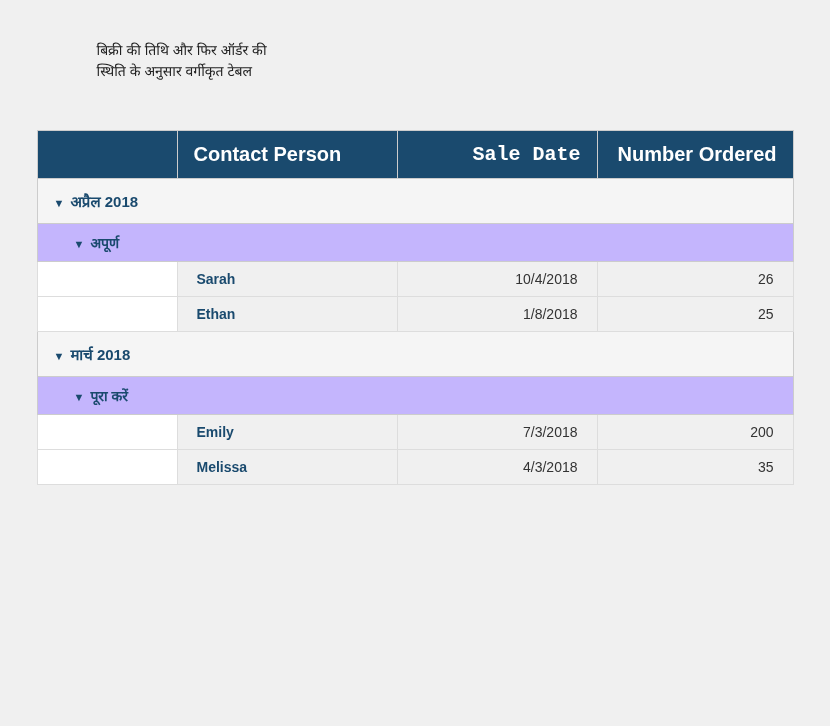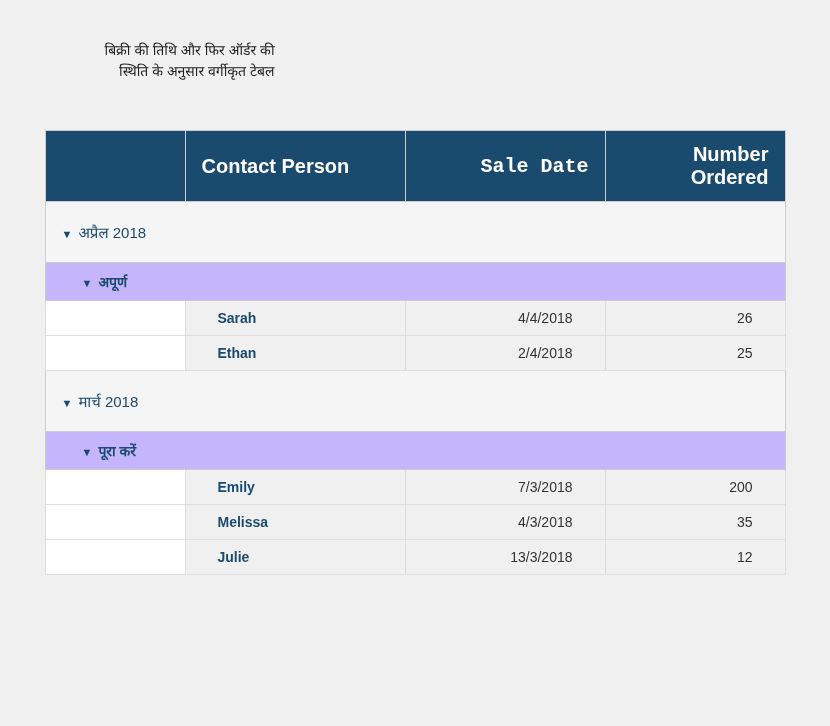--- a/index.html
+++ b/index.html
@@ -20,21 +20,20 @@
     }
 
     .annotation {
       position: absolute;
       top: -90px;
       left: 60px;
       font-size: 14px;
       color: #222;
       line-height: 1.5;
       white-space: nowrap;
-      text-align: right;
     }
 
     .wrapper {
       position: relative;
       margin-top: 110px;
     }
 
     table {
       width: 100%;
       border-collapse: collapse;
@@ -58,44 +57,44 @@
       width: 220px;
     }
 
     thead tr th:nth-child(3) {
       width: 200px;
       text-align: right;
       font-family: Liberation Mono, monospace;
     }
 
     thead tr th:nth-child(4) {
-      width: 180px;
+      width: 196px;
       text-align: right;
     }
 
     .group-header td {
       background-color: #f5f5f5;
-      font-weight: normal;
+      font-weight: bold;
       font-size: 15px;
       color: #1a4a6e;
-      padding: 20px 16px;
+      padding: 12px 16px;
       border: 1px solid #ccc;
     }
 
     .subgroup-header td {
       background-color: #c4b5fd;
       font-weight: bold;
       font-size: 14px;
       color: #1a4a6e;
       padding: 9px 16px 9px 36px;
       border: 1px solid #ccc;
     }
 
     .data-row td {
-      padding: 9px 32px;
+      padding: 9px 19px;
       font-size: 14px;
       border: 1px solid #ddd;
       color: #333;
     }
 
     .data-row td:first-child {
       background: white;
     }
 
     .data-row td:nth-child(2) {
@@ -142,48 +141,42 @@
     <tbody id="table-body">
     <tr class="group-header">
           <td colspan="4"><span class="triangle">▼</span>अप्रैल 2018</td>
         </tr>
         <tr class="subgroup-header">
           <td colspan="4"><span class="triangle">▼</span>अपूर्ण</td>
         </tr>
         <tr class="data-row">
           <td></td>
           <td>Sarah</td>
-          <td>4/4/2018</td>
+          <td>10/4/2018</td>
           <td>26</td>
         </tr>
         <tr class="data-row">
           <td></td>
           <td>Ethan</td>
-          <td>2/4/2018</td>
+          <td>1/8/2018</td>
           <td>25</td>
         </tr>
         <tr class="group-header">
           <td colspan="4"><span class="triangle">▼</span>मार्च 2018</td>
         </tr>
         <tr class="subgroup-header">
           <td colspan="4"><span class="triangle">▼</span>पूरा करें</td>
         </tr>
         <tr class="data-row">
           <td></td>
           <td>Emily</td>
           <td>7/3/2018</td>
           <td>200</td>
         </tr>
         <tr class="data-row">
           <td></td>
           <td>Melissa</td>
           <td>4/3/2018</td>
           <td>35</td>
         </tr>
-        <tr class="data-row">
-          <td></td>
-          <td>Julie</td>
-          <td>13/3/2018</td>
-          <td>12</td>
-        </tr>
       </tbody>
   </table>
 </div>
 
 </body></html>

